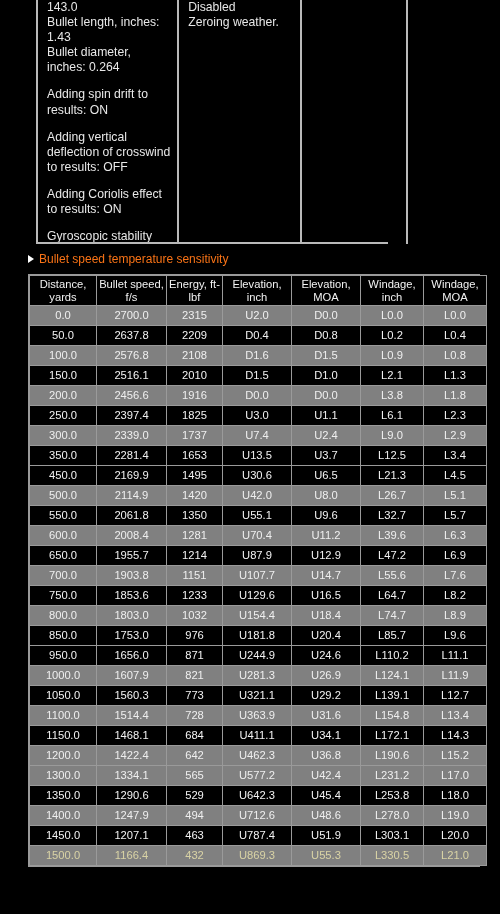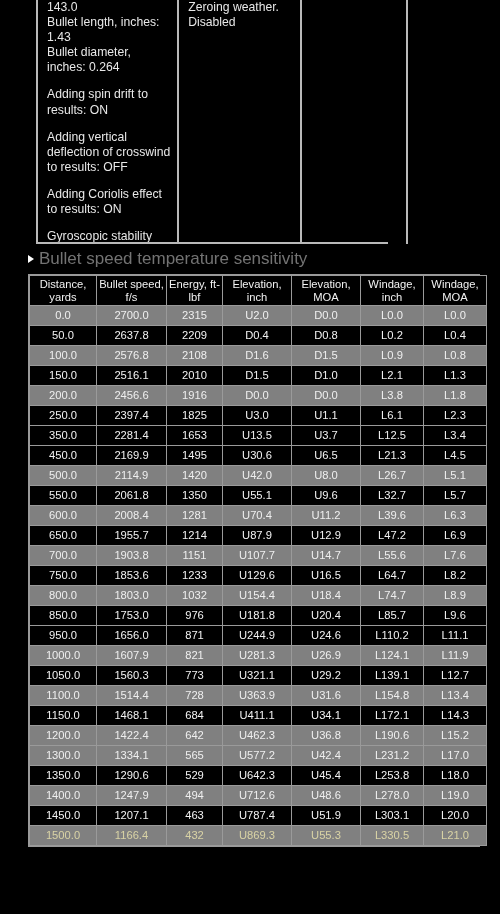--- a/index.html
+++ b/index.html
@@ -65,22 +65,22 @@
   }
   .tri {
     width: 0;
     height: 0;
     border-left: 6px solid #ffffff;
     border-top: 4.5px solid transparent;
     border-bottom: 4.5px solid transparent;
     flex: 0 0 auto;
   }
   .collapsible-label {
-    font-size: 17px;
-    color: #737373;
+    font-size: 12px;
+    color: #f97316;
     line-height: 14px;
   }
 
   
   .table-wrap {
     margin-left: 28px;
     width: 452px;
     box-sizing: border-box;
     border: 1px solid #9a9a9a;
     background: #000000;
@@ -135,22 +135,22 @@
       <div class="info-gap"></div>
       <div class="info-line">Adding spin drift to results: ON</div>
       <div class="info-gap"></div>
       <div class="info-line">Adding vertical deflection of crosswind to results: OFF</div>
       <div class="info-gap"></div>
       <div class="info-line">Adding Coriolis effect to results: ON</div>
       <div class="info-gap"></div>
       <div class="info-line">Gyroscopic stability Factor: 1.78</div>
     </div>
   <div class="info-col c2">
+      <div class="info-line">Disabled</div>
       <div class="info-line">Zeroing weather.</div>
-      <div class="info-line">Disabled</div>
     </div>
   <div class="info-col c3"></div>
 </div>
 
 <div class="collapsible">
   <span class="tri"></span>
   <span class="collapsible-label">Bullet speed temperature sensitivity</span>
 </div>
 
 <div class="table-wrap">
@@ -223,20 +223,29 @@
         </tr>
         <tr>
           <td>250.0</td>
           <td>2397.4</td>
           <td>1825</td>
           <td>U3.0</td>
           <td>U1.1</td>
           <td>L6.1</td>
           <td>L2.3</td>
         </tr>
+        <tr class="alt">
+          <td>300.0</td>
+          <td>2339.0</td>
+          <td>1737</td>
+          <td>U7.4</td>
+          <td>U2.4</td>
+          <td>L9.0</td>
+          <td>L2.9</td>
+        </tr>
         <tr>
           <td>350.0</td>
           <td>2281.4</td>
           <td>1653</td>
           <td>U13.5</td>
           <td>U3.7</td>
           <td>L12.5</td>
           <td>L3.4</td>
         </tr>
         <tr>

